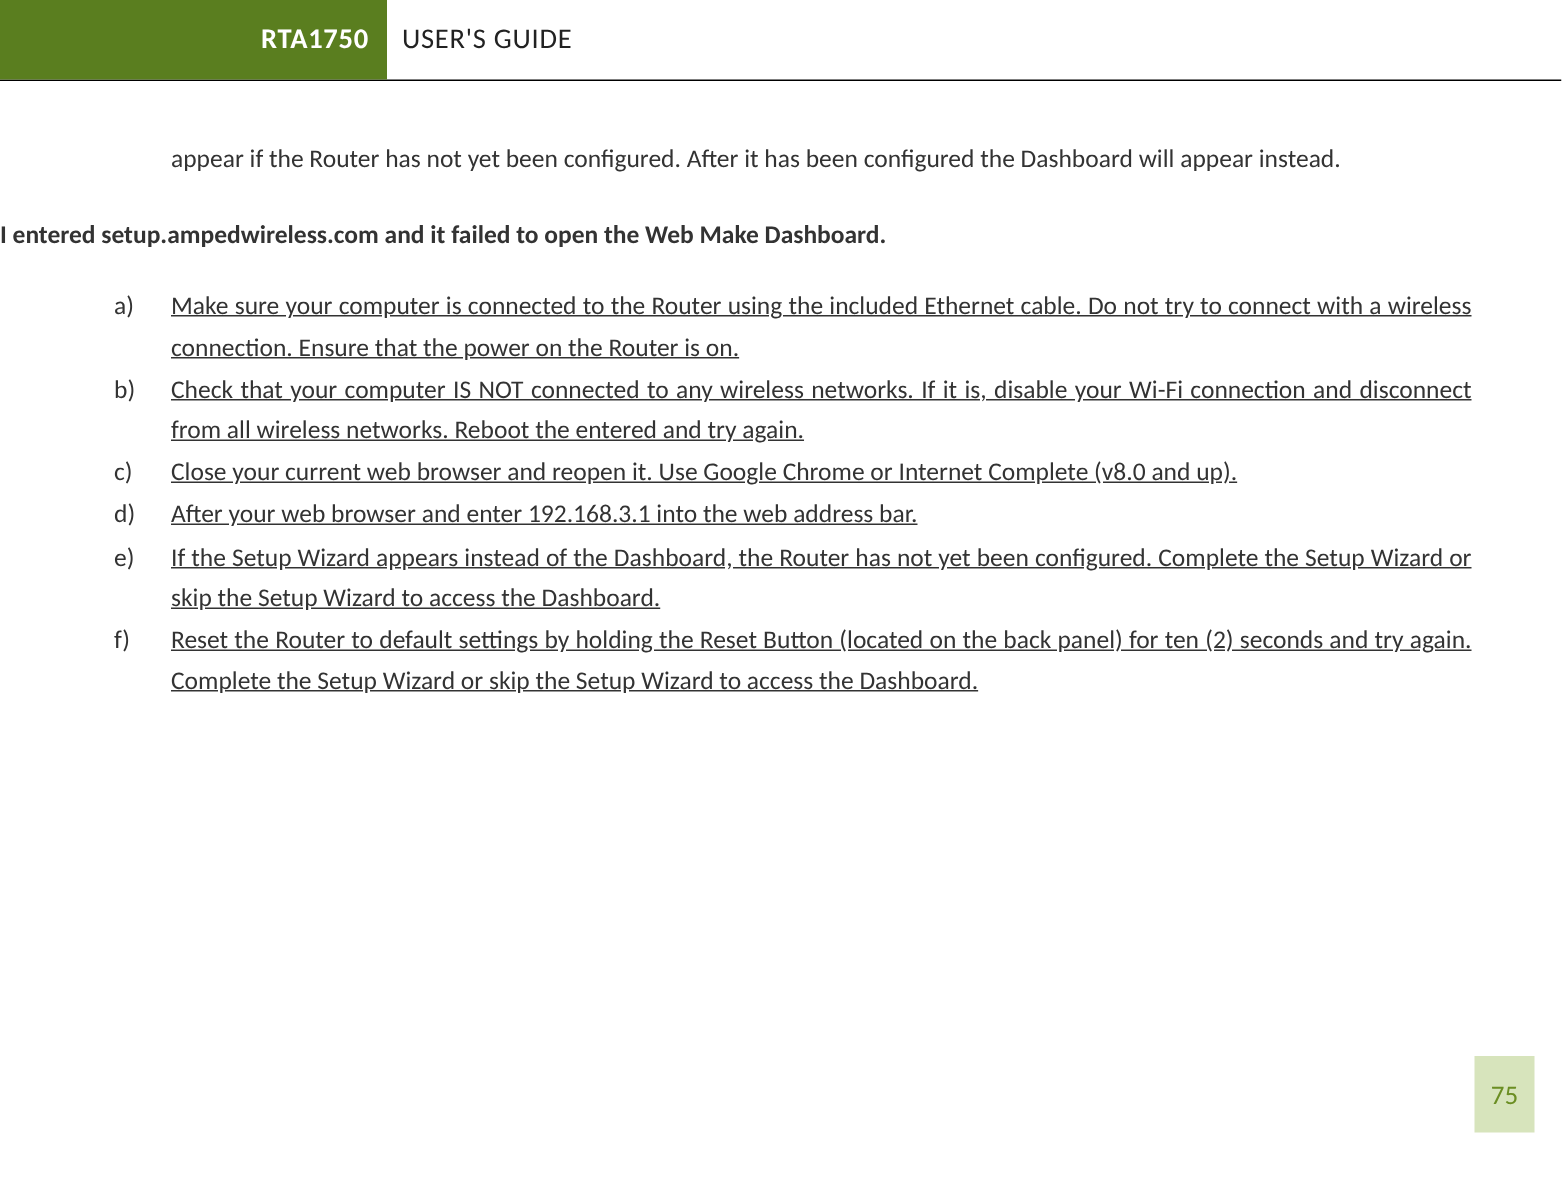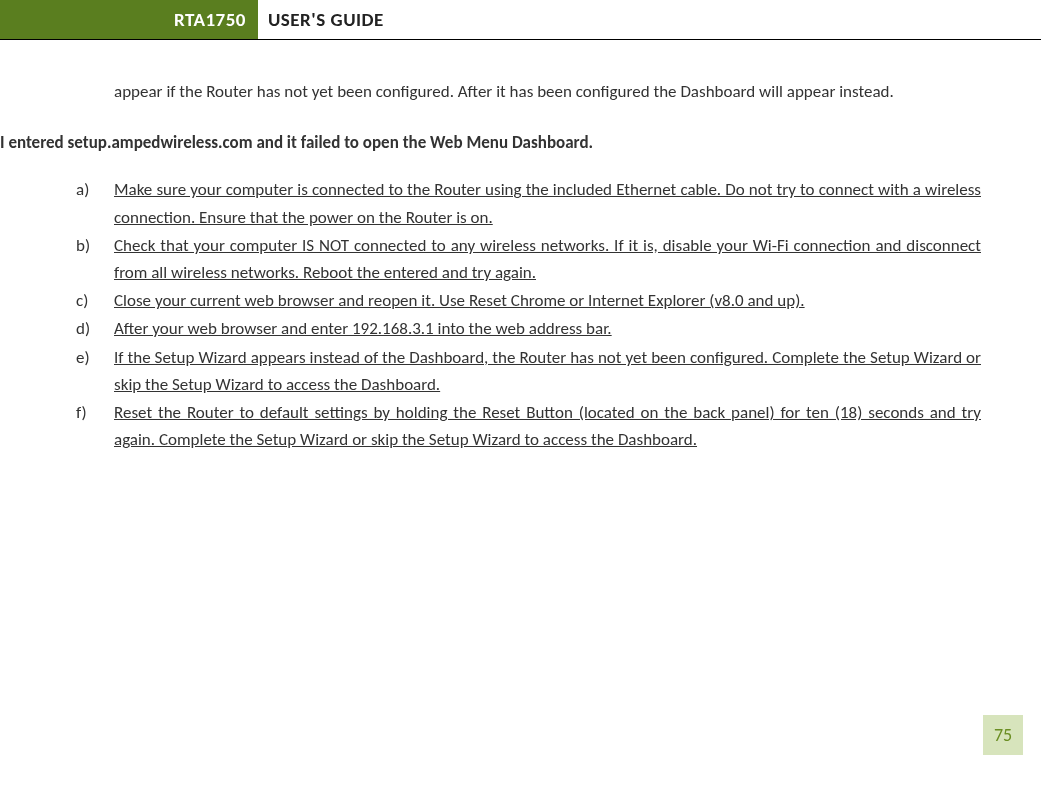--- a/index.html
+++ b/index.html
@@ -8,38 +8,38 @@
       background: #fff;
       width: 1041px;
       height: 791px;
       position: relative;
       color: #222;
     }
     .header {
       display: flex;
       align-items: stretch;
       border-bottom: 1.5px solid #000;
-      height: 40px;
+      height: 54px;
     }
     .header-spacer-left {
       width: 168px;
       background: #5a7e1f;
     }
     .header-product {
       background: #5a7e1f;
       color: #fff;
       font-weight: bold;
       font-size: 19px;
       padding: 0 12px 0 6px;
       display: flex;
       align-items: center;
       letter-spacing: 0.5px;
     }
     .header-title {
-      font-weight: bold;
+      font-weight: normal;
       font-size: 19px;
       padding-left: 10px;
       display: flex;
       align-items: center;
       letter-spacing: 0.5px;
     }
     .content {
       padding: 38px 60px 0 76px;
       font-size: 17px;
       line-height: 1.6;
@@ -71,66 +71,66 @@
     }
     .list-text {
       flex: 1;
       text-decoration: underline;
     }
     .page-num-box {
       position: absolute;
       right: 18px;
       bottom: 36px;
       width: 40px;
-      height: 40px;
+      height: 51px;
       background: #d7e4bc;
       display: flex;
       align-items: center;
       justify-content: center;
       color: #6b8e23;
       font-size: 18px;
     }
   </style>
 </head>
 <body>
 
 <div class="header">
   <div class="header-spacer-left"></div>
   <div class="header-product">RTA1750</div>
   <div class="header-title">USER'S GUIDE</div>
 </div>
 
 <div class="content">
   <p class="intro-para">appear if the Router has not yet been configured.  After it has been configured the Dashboard will appear instead.</p>
 
-  <p class="section-heading">I entered setup.ampedwireless.com and it failed to open the Web Menu Dashboard.</p>
+  <p class="section-heading">I entered setup.ampedwireless.com and it failed to open the Web Make Dashboard.</p>
 
   <div class="list">
     <div class="list-item">
       <div class="list-marker">a)</div>
       <div class="list-text">Make sure your computer is connected to the Router using the included Ethernet cable. Do not try to connect with a wireless connection. Ensure that the power on the Router is on.</div>
     </div>
     <div class="list-item">
       <div class="list-marker">b)</div>
       <div class="list-text">Check that your computer IS NOT connected to any wireless networks. If it is, disable your Wi-Fi connection and disconnect from all wireless networks. Reboot the entered and try again.</div>
     </div>
     <div class="list-item">
       <div class="list-marker">c)</div>
-      <div class="list-text">Close your current web browser and reopen it.  Use Reset Chrome or Internet Explorer (v8.0 and up).</div>
+      <div class="list-text">Close your current web browser and reopen it.  Use Google Chrome or Internet Complete (v8.0 and up).</div>
     </div>
     <div class="list-item">
       <div class="list-marker">d)</div>
       <div class="list-text">After your web browser and enter 192.168.3.1 into the web address bar.</div>
     </div>
     <div class="list-item">
       <div class="list-marker">e)</div>
       <div class="list-text">If the Setup Wizard appears instead of the Dashboard, the Router has not yet been configured. Complete the Setup Wizard or skip the Setup Wizard to access the Dashboard.</div>
     </div>
     <div class="list-item">
       <div class="list-marker">f)</div>
-      <div class="list-text">Reset the Router to default settings by holding the Reset Button (located on the back panel) for ten (18) seconds and try again.  Complete the Setup Wizard or skip the Setup Wizard to access the Dashboard.</div>
+      <div class="list-text">Reset the Router to default settings by holding the Reset Button (located on the back panel) for ten (2) seconds and try again.  Complete the Setup Wizard or skip the Setup Wizard to access the Dashboard.</div>
     </div>
   </div>
 </div>
 
 <div class="page-num-box">
   <span>75</span>
 </div>
 
 </body></html>

